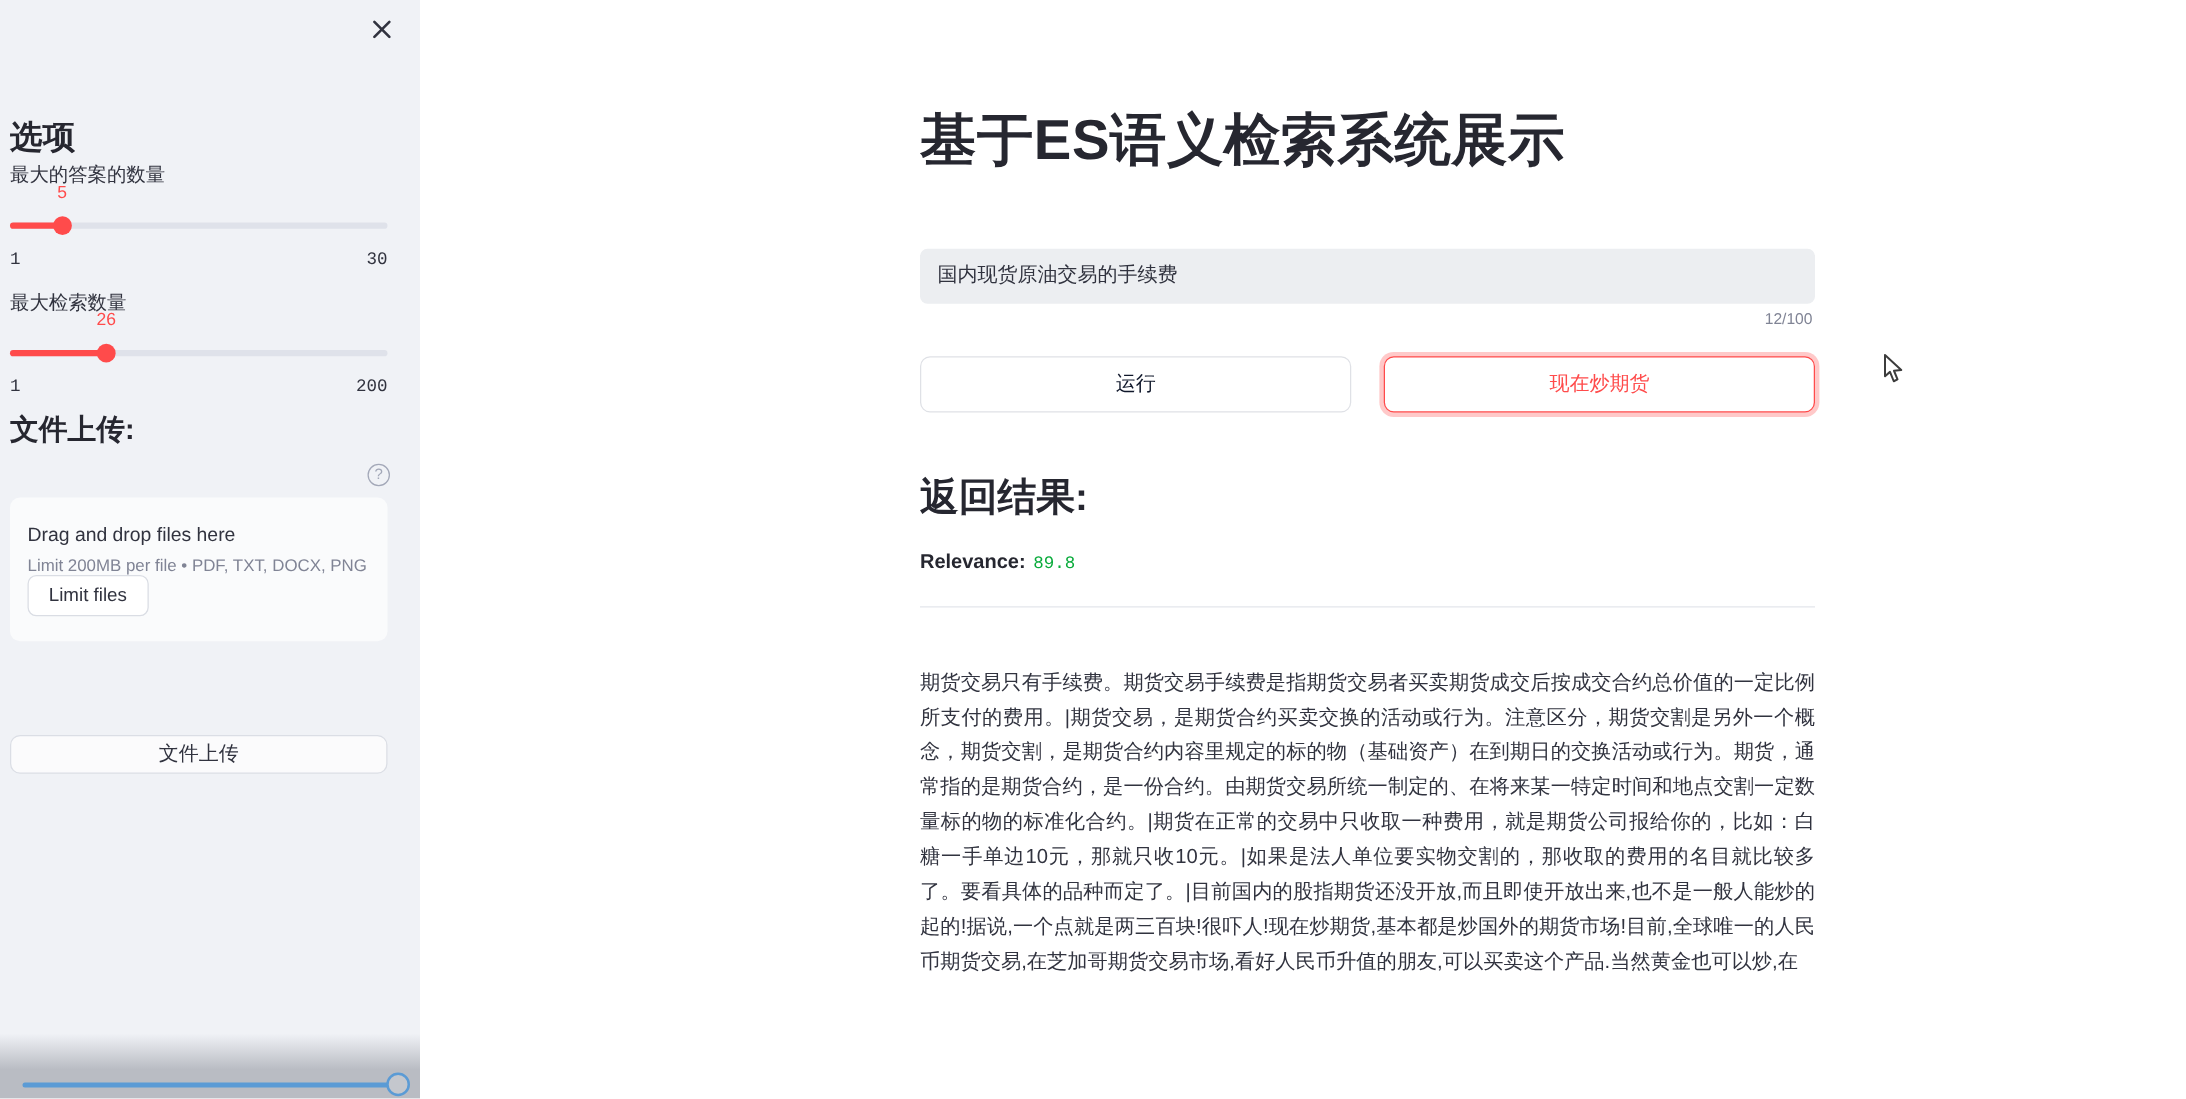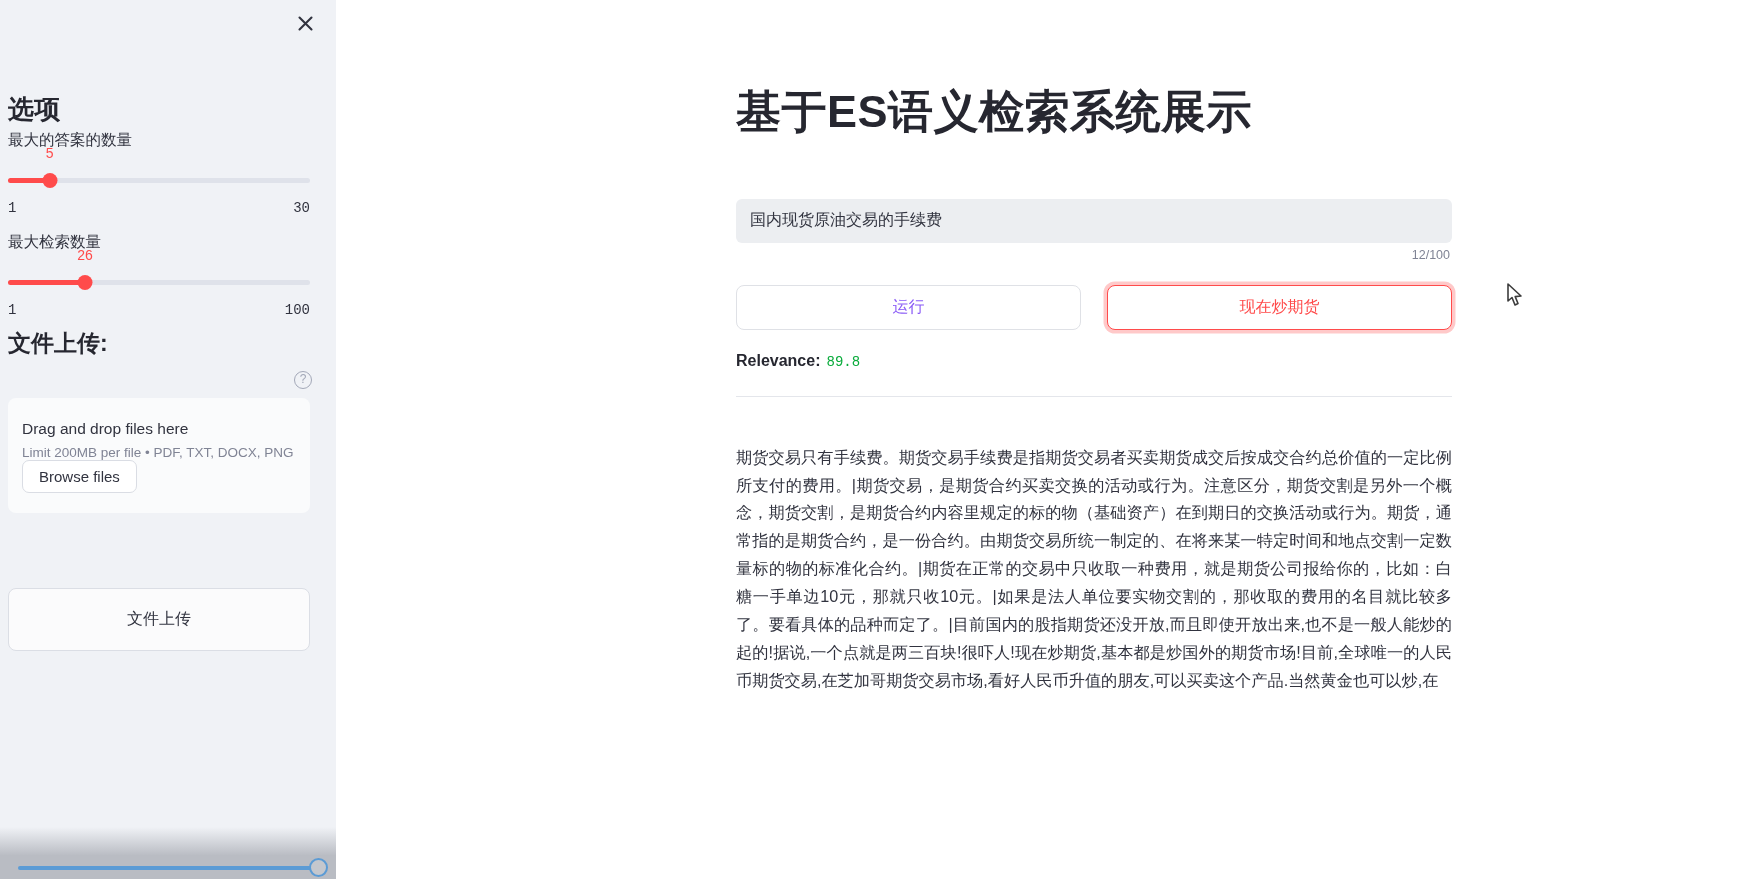--- a/index.html
+++ b/index.html
@@ -152,21 +152,21 @@
     color: #31333f;
     background: #ffffff;
     border: 1px solid #dadde4;
     border-radius: 7px;
     cursor: pointer;
   }
   .upload-btn {
     position: absolute;
     left: 8px; top: 588px;
     width: 302px;
-    padding: 20px 0;
+    padding: 4px 0;
     text-align: center;
     font-size: 16px;
     color: #31333f;
     background: #fbfbfc;
     border: 1px solid #dbdee5;
     border-radius: 8px;
     cursor: pointer;
   }
 
   
@@ -250,21 +250,21 @@
   }
   .btn {
     flex: 1;
     text-align: center;
     padding: 11px 0;
     font-size: 16px;
     border-radius: 8px;
     cursor: pointer;
     background: #ffffff;
     border: 1px solid #dfe1e6;
-    color: #8b5cf6;
+    color: #0f172a;
   }
   .btn.focused {
     border: 1.8px solid #ff4b4b;
     color: #ff4b4b;
     box-shadow: 0 0 0 3.5px rgba(255,75,75,0.30);
   }
   .cursor-arrow {
     position: absolute;
     left: 1168px;
     top: 281px;
@@ -354,20 +354,21 @@
       <div class="textinput-wrap">
         <input class="textinput" type="text" value="国内现货原油交易的手续费" style="">
         <div class="char-count">12/100</div>
       </div>
 
       <div class="btn-row">
         <div class="btn">运行</div>
         <div class="btn focused">现在炒期货</div>
       </div>
 
+      <h2 class="results-title">返回结果:</h2>
 
 
       <div class="relevance-row">
         <span>Relevance:</span><span class="relevance-val">89.8</span>
       </div>
 
       <hr class="sep">
 
       <div class="result-body second">期货交易只有手续费。期货交易手续费是指期货交易者买卖期货成交后按成交合约总价值的一定比例所支付的费用。|期货交易，是期货合约买卖交换的活动或行为。注意区分，期货交割是另外一个概念，期货交割，是期货合约内容里规定的标的物（基础资产）在到期日的交换活动或行为。期货，通常指的是期货合约，是一份合约。由期货交易所统一制定的、在将来某一特定时间和地点交割一定数量标的物的标准化合约。|期货在正常的交易中只收取一种费用，就是期货公司报给你的，比如：白糖一手单边10元，那就只收10元。|如果是法人单位要实物交割的，那收取的费用的名目就比较多了。要看具体的品种而定了。|目前国内的股指期货还没开放,而且即使开放出来,也不是一般人能炒的起的!据说,一个点就是两三百块!很吓人!现在炒期货,基本都是炒国外的期货市场!目前,全球唯一的人民币期货交易,在芝加哥期货交易市场,看好人民币升值的朋友,可以买卖这个产品.当然黄金也可以炒,在</div>
     </div>
@@ -405,32 +406,32 @@
       <div class="slider-block" style="top:232px;">
         <div class="slider-label">最大检索数量</div>
         <div class="slider-wrap">
           <div class="slider-track"></div>
           <div class="slider-fill" style="width:25.5%;"></div>
           <div class="slider-value" style="left:25.5%;">26</div>
           <div class="slider-thumb" style="left:25.5%;"></div>
         </div>
         <div class="slider-ends">
           <span>1</span>
-          <span>100</span>
+          <span>200</span>
         </div>
       </div>
 
       <div class="upload-title">文件上传:</div>
 
       <div class="help-icon">?</div>
 
       <div class="dropzone">
         <div class="dz-main">Drag and drop files here</div>
         <div class="dz-sub">Limit 200MB per file • PDF, TXT, DOCX, PNG</div>
-        <div class="dz-browse">Browse files</div>
+        <div class="dz-browse">Limit files</div>
       </div>
 
       <div class="upload-btn">文件上传</div>
 
       <div class="bottom-bar">
         <div class="bottom-slider">
           <div class="bottom-slider-thumb"></div>
         </div>
       </div>
 

